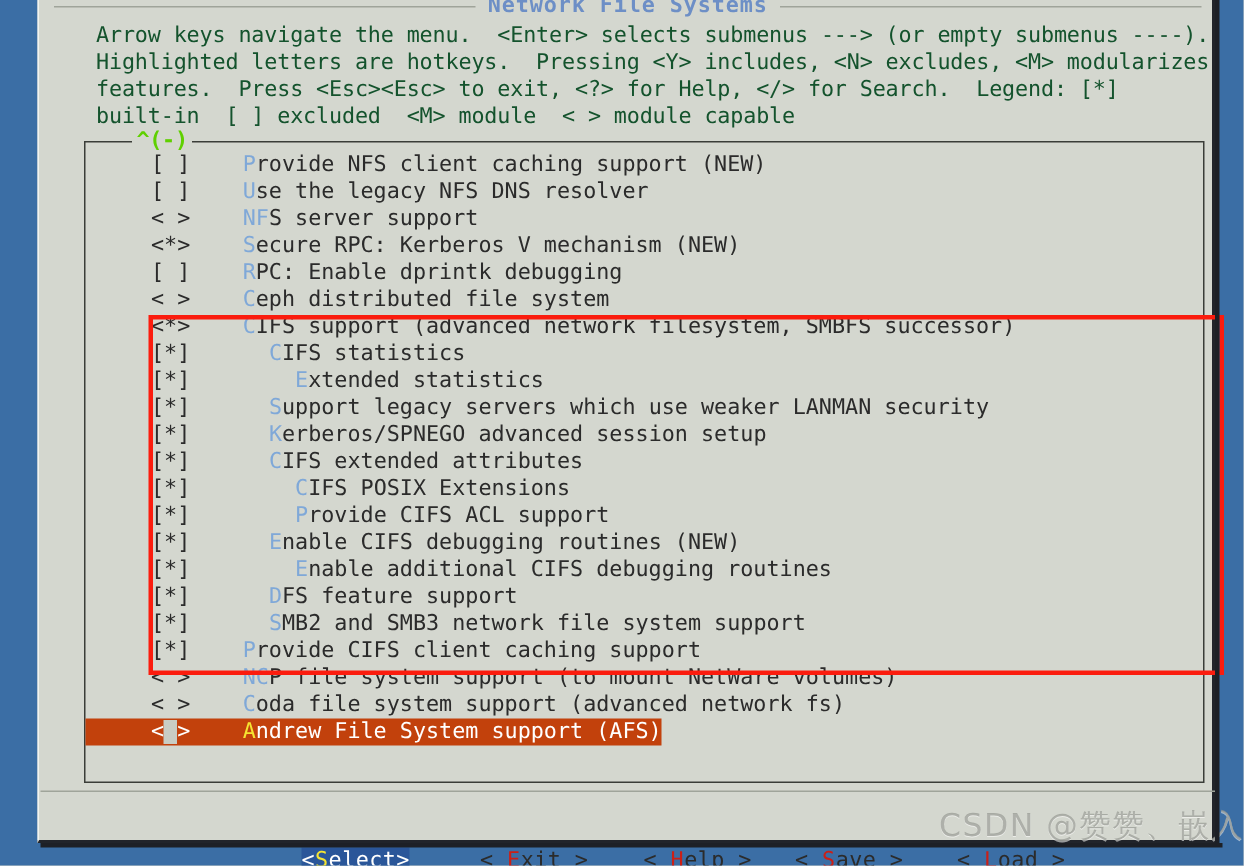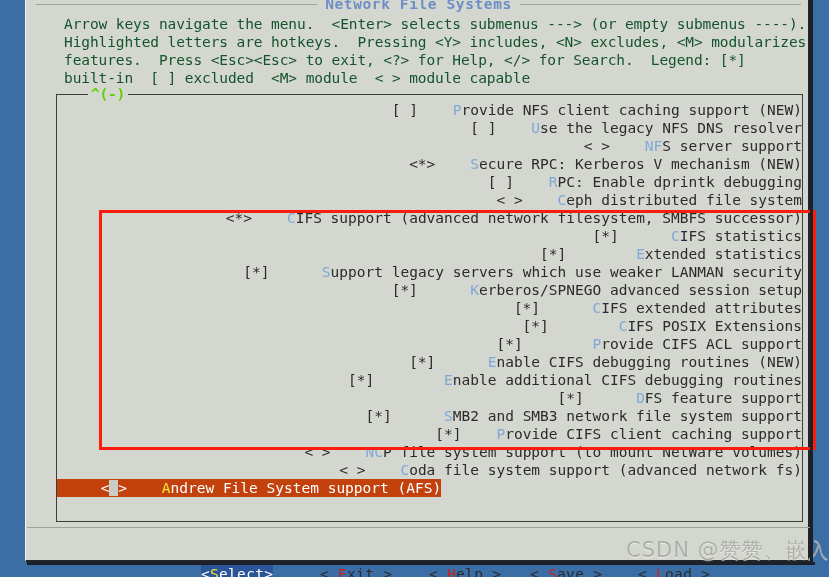--- a/index.html
+++ b/index.html
@@ -55,21 +55,21 @@
   .scrollmark{
     position:absolute;left:62px;top:93px;
     background:#d4d7cf;padding:0 3px;
     color:#5fd000;font-size:14.5px;line-height:16px;
     letter-spacing:-0.2px;font-weight:bold;
   }
 
   
   .menulist{
     position:absolute;left:31px;top:108px;width:745px;
-    font-size:14.5px;line-height:18px;white-space:pre;text-align:right;
+    font-size:14.5px;line-height:18px;white-space:pre;
   }
   .row{height:18px;color:#2b2b2b;display:block;white-space:pre;}
   .row .tag{color:#2b2b2b;}
   .row .hk{color:#7fa8d8;}
   .row .lbl{color:#2b2b2b;}
 
   .row.sel{background:#c2410c;color:#ffffff;width:fit-content;}
   .row.sel .tag,.row.sel .lbl{color:#ffffff;}
   .row.sel .hk{color:#f5e432;}
   .row.sel .cursor{background:#c9cdc4;color:#2a5699;}

